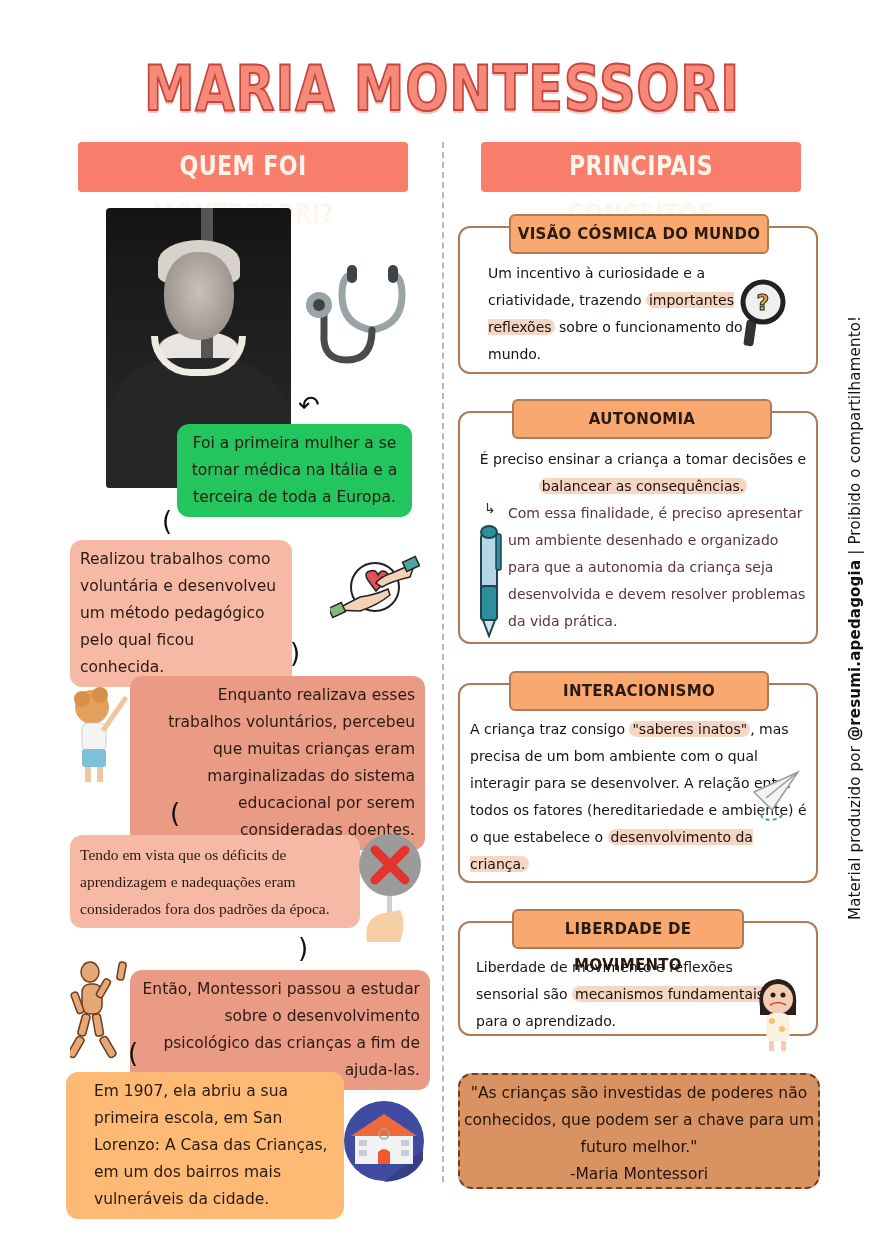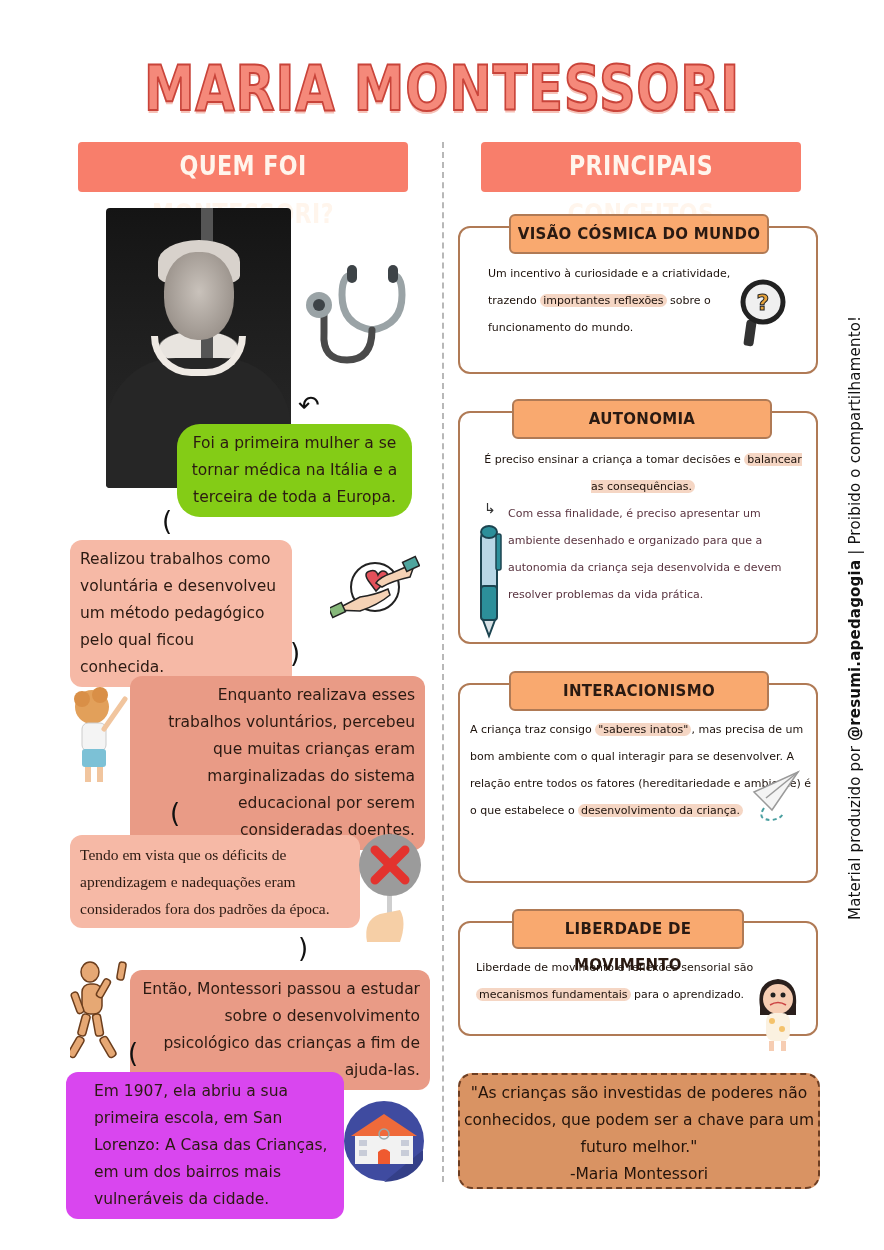--- a/index.html
+++ b/index.html
@@ -58,37 +58,37 @@
   }
   .photo .doorframe {
     position: absolute; left: 95px; top: 0; width: 12px; height: 150px; background: #555;
   }
 
   
   .bubble {
     font-size: 15.5px; line-height: 27px; padding: 6px 10px; border-radius: 12px;
     color: #2b1a12;
   }
-  .b-peach { background: #84cc16; border-radius: 23px; }
+  .b-peach { background: #22c55e; }
   .b-salmon { background: #f6b9a6; }
   .b-rust { background: #e99b86; }
-  .b-light { background: #d946ef; padding-left: 28px; }
+  .b-light { background: #fdba74; padding-left: 28px; }
   .right-align { text-align: right; }
   .center-align { text-align: center; }
 
   
   .card {
     border: 2px solid #b07a55; border-radius: 12px; background: #fff;
   }
   .card-label {
     background: #f9a96f; border: 2px solid #b07a55; border-radius: 6px;
     font-weight: bold; font-size: 15px; text-align: center; line-height: 36px;
     height: 40px; color: #2a1a12; letter-spacing: 0.3px;
   }
-  .card-text { font-size: 11px; line-height: 27px; color: #1d120c; }
+  .card-text { font-size: 14px; line-height: 27px; color: #1d120c; }
   .card-text.muted { color: #5a3440; }
   .hl { background: #f5d6c4; border-radius: 8px; padding: 0 3px; }
 
   .quote-box {
     background: #d99363; border: 2px dashed #6e3e22; border-radius: 14px;
     font-size: 15.5px; line-height: 27px; text-align: center; color: #24140b;
   }
 
   .vertical-credit {
     left: 846px; top: 920px; transform-origin: 0 0; transform: rotate(-90deg);

